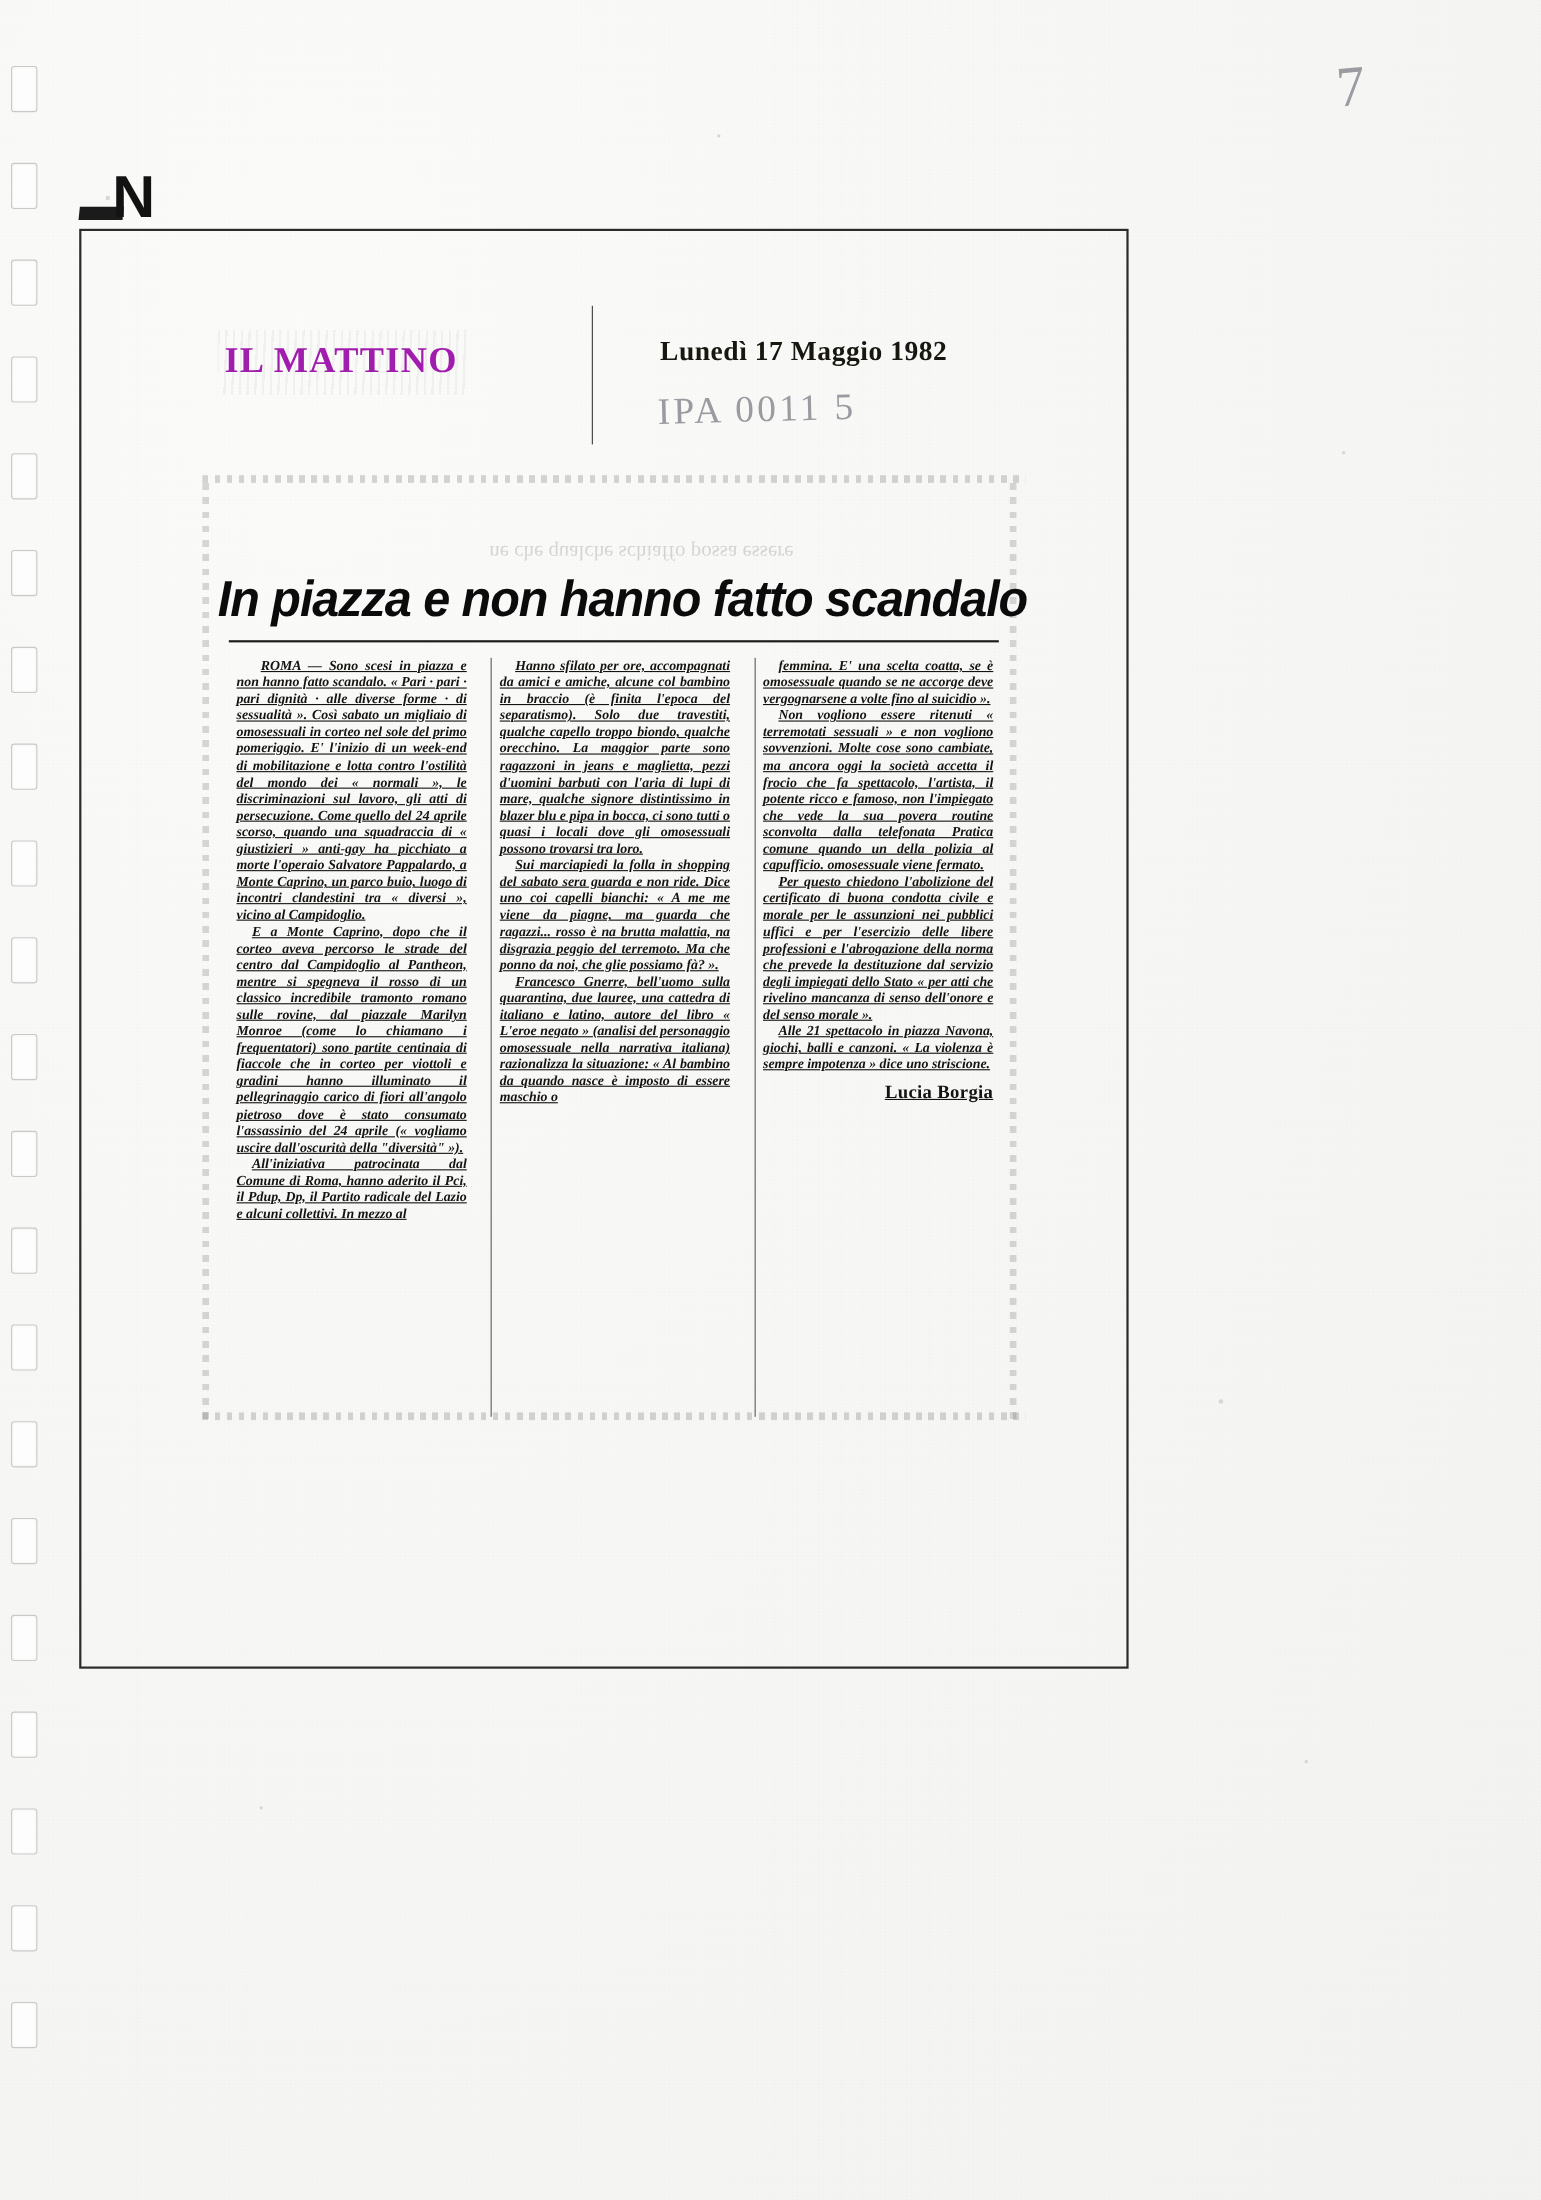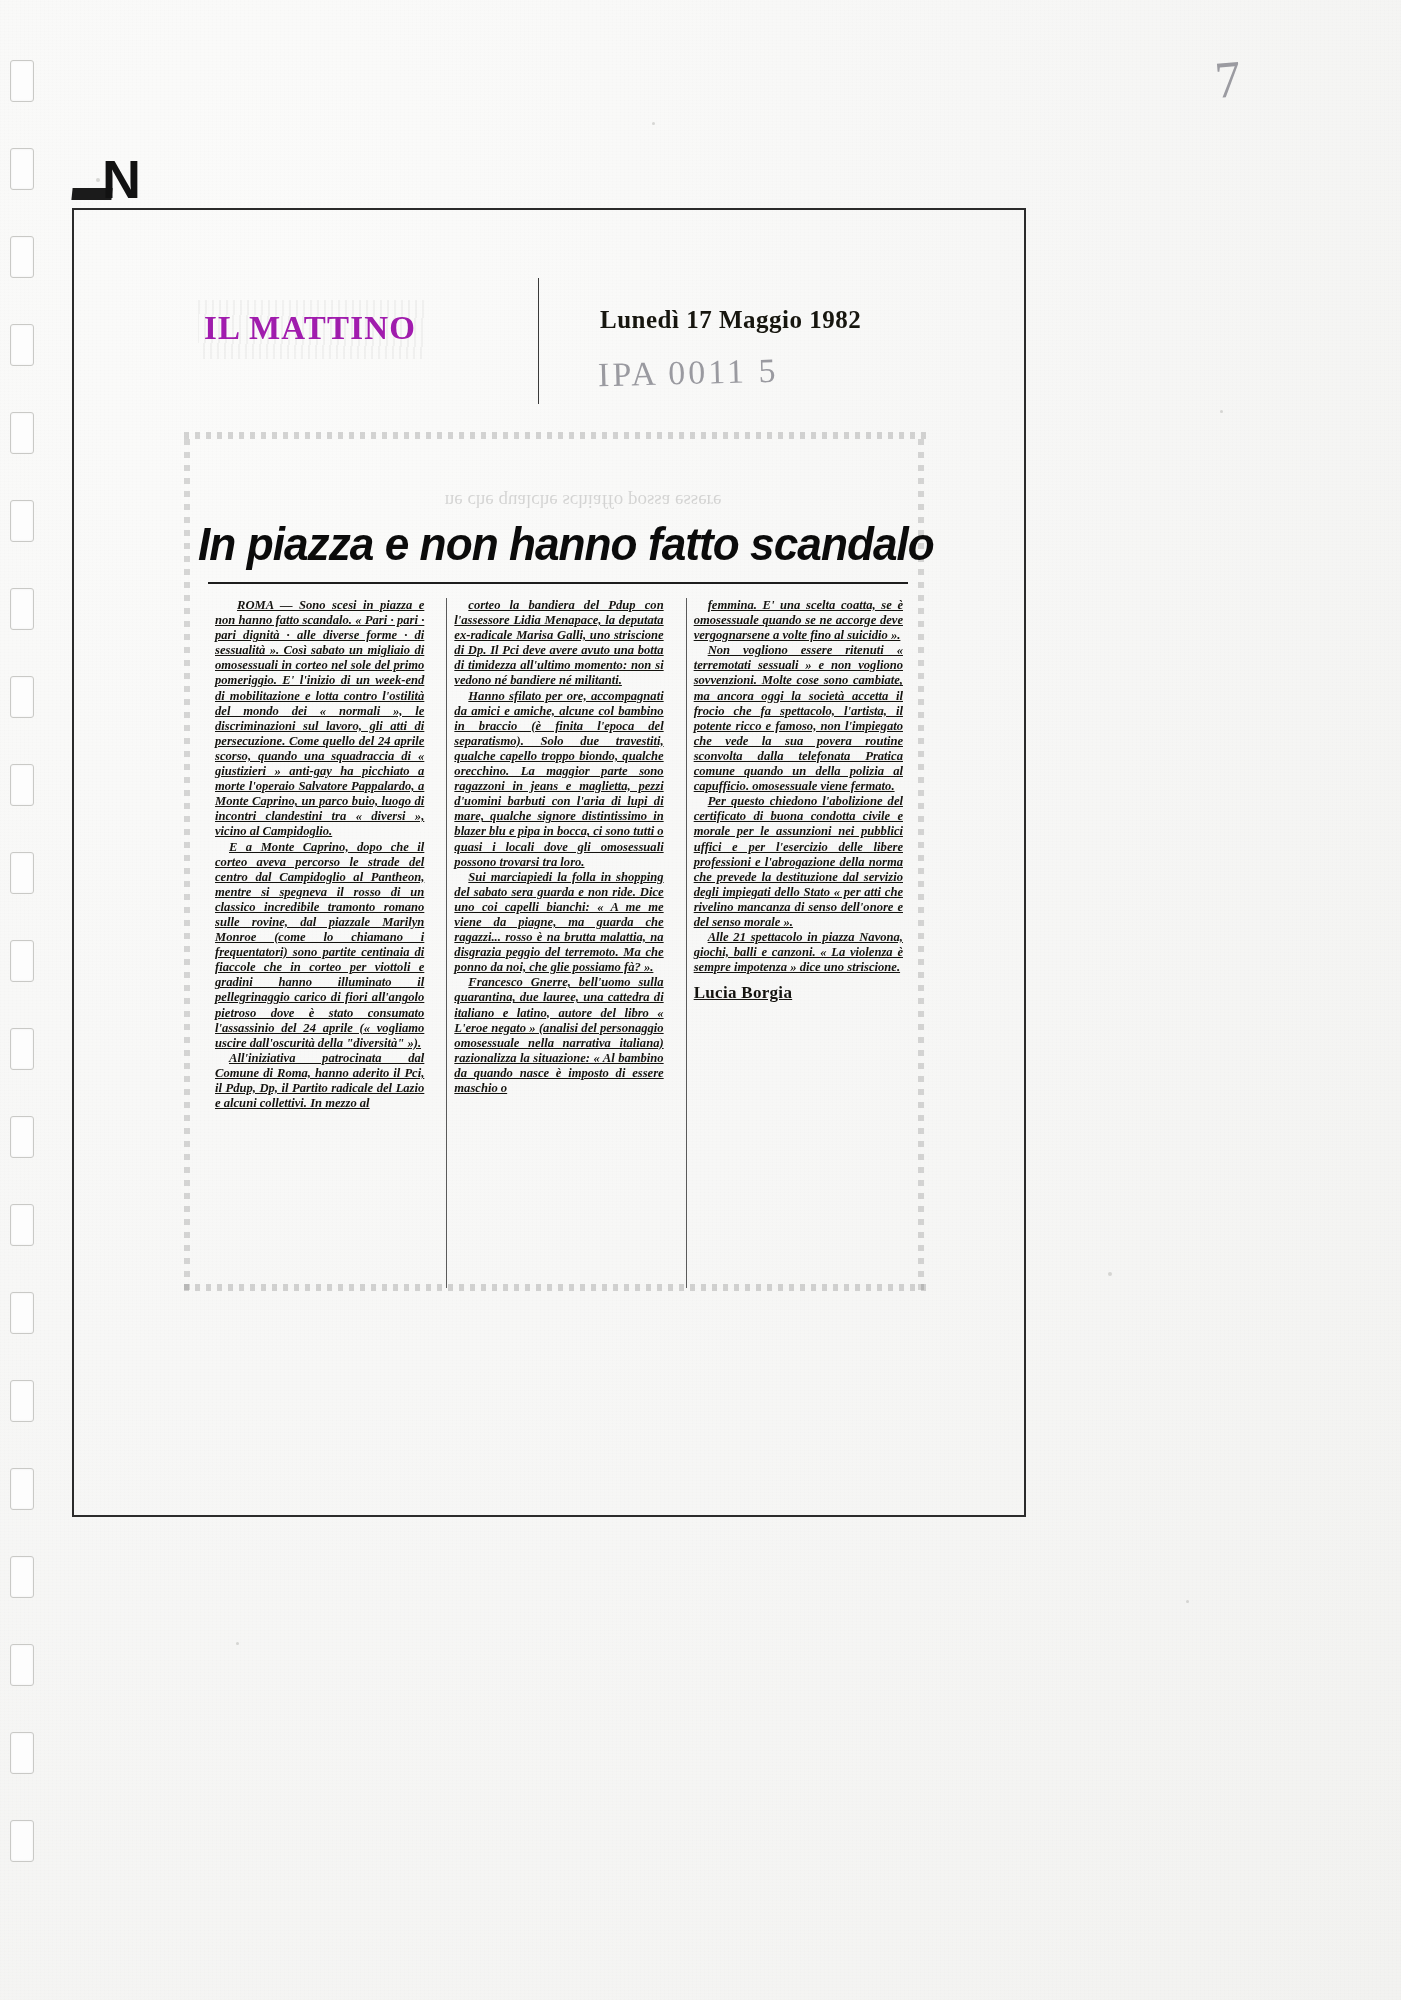--- a/index.html
+++ b/index.html
@@ -151,21 +151,21 @@
     font-size:12.6px;
     line-height:15.1px;
     text-align:justify;
     color:#14130f;
     filter:blur(.13px);
   }
   .col + .col{border-left:1px solid #5a5a5a;}
   .col p{margin:0;text-indent:14px;}
   .col p.lead{text-indent:22px;}
   .byline{
-    margin-top:10px;
+    margin-top:10px;text-align:right;
     font-style:normal;font-weight:700;font-size:17px;letter-spacing:.3px;
   }
   #ghost-head{
     position:absolute;left:250px;top:170px;width:470px;height:60px;
     opacity:.18;
     font-family:"Liberation Serif", serif;font-size:19px;color:#333;
     transform:scaleY(-1);
     overflow:hidden;white-space:nowrap;
   }
 
@@ -249,21 +249,20 @@
   <div id="headline">In piazza e non hanno fatto scandalo</div>
   <div id="headline-rule"></div>
 
   <div id="columns">
     <div class="col">
       <p class="lead">ROMA — Sono scesi in piazza e non hanno fatto scandalo. « Pari · pari · pari dignità · alle diverse forme · di sessualità ». Così sabato un migliaio di omosessuali in corteo nel sole del primo pomeriggio. E' l'inizio di un week-end di mobilitazione e lotta contro l'ostilità del mondo dei « normali », le discriminazioni sul lavoro, gli atti di persecuzione. Come quello del 24 aprile scorso, quando una squadraccia di « giustizieri » anti-gay ha picchiato a morte l'operaio Salvatore Pappalardo, a Monte Caprino, un parco buio, luogo di incontri clandestini tra « diversi », vicino al Campidoglio.</p>
       <p>E a Monte Caprino, dopo che il corteo aveva percorso le strade del centro dal Campidoglio al Pantheon, mentre si spegneva il rosso di un classico incredibile tramonto romano sulle rovine, dal piazzale Marilyn Monroe (come lo chiamano i frequentatori) sono partite centinaia di fiaccole che in corteo per viottoli e gradini hanno illuminato il pellegrinaggio carico di fiori all'angolo pietroso dove è stato consumato l'assassinio del 24 aprile (« vogliamo uscire dall'oscurità della "diversità" »).</p>
       <p>All'iniziativa patrocinata dal Comune di Roma, hanno aderito il Pci, il Pdup, Dp, il Partito radicale del Lazio e alcuni collettivi. In mezzo al</p>
     </div>
     <div class="col">
-      <p>corteo la bandiera del Pdup con l'assessore Lidia Menapace, la deputata ex-radicale Marisa Galli, uno striscione di Dp. Il Pci deve avere avuto una botta di timidezza all'ultimo momento: non si vedono né bandiere né militanti.</p>
       <p>Hanno sfilato per ore, accompagnati da amici e amiche, alcune col bambino in braccio (è finita l'epoca del separatismo). Solo due travestiti, qualche capello troppo biondo, qualche orecchino. La maggior parte sono ragazzoni in jeans e maglietta, pezzi d'uomini barbuti con l'aria di lupi di mare, qualche signore distintissimo in blazer blu e pipa in bocca, ci sono tutti o quasi i locali dove gli omosessuali possono trovarsi tra loro.</p>
       <p>Sui marciapiedi la folla in shopping del sabato sera guarda e non ride. Dice uno coi capelli bianchi: « A me me viene da piagne, ma guarda che ragazzi... rosso è na brutta malattia, na disgrazia peggio del terremoto. Ma che ponno da noi, che glie possiamo fà? ».</p>
       <p>Francesco Gnerre, bell'uomo sulla quarantina, due lauree, una cattedra di italiano e latino, autore del libro « L'eroe negato » (analisi del personaggio omosessuale nella narrativa italiana) razionalizza la situazione: « Al bambino da quando nasce è imposto di essere maschio o</p>
     </div>
     <div class="col">
       <p>femmina. E' una scelta coatta, se è omosessuale quando se ne accorge deve vergognarsene a volte fino al suicidio ».</p>
       <p>Non vogliono essere ritenuti « terremotati sessuali » e non vogliono sovvenzioni. Molte cose sono cambiate, ma ancora oggi la società accetta il frocio che fa spettacolo, l'artista, il potente ricco e famoso, non l'impiegato che vede la sua povera routine sconvolta dalla telefonata Pratica comune quando un della polizia al capufficio. omosessuale viene fermato.</p>
       <p>Per questo chiedono l'abolizione del certificato di buona condotta civile e morale per le assunzioni nei pubblici uffici e per l'esercizio delle libere professioni e l'abrogazione della norma che prevede la destituzione dal servizio degli impiegati dello Stato « per atti che rivelino mancanza di senso dell'onore e del senso morale ».</p>
       <p>Alle 21 spettacolo in piazza Navona, giochi, balli e canzoni. « La violenza è sempre impotenza » dice uno striscione.</p>
       <div class="byline">Lucia Borgia</div>

